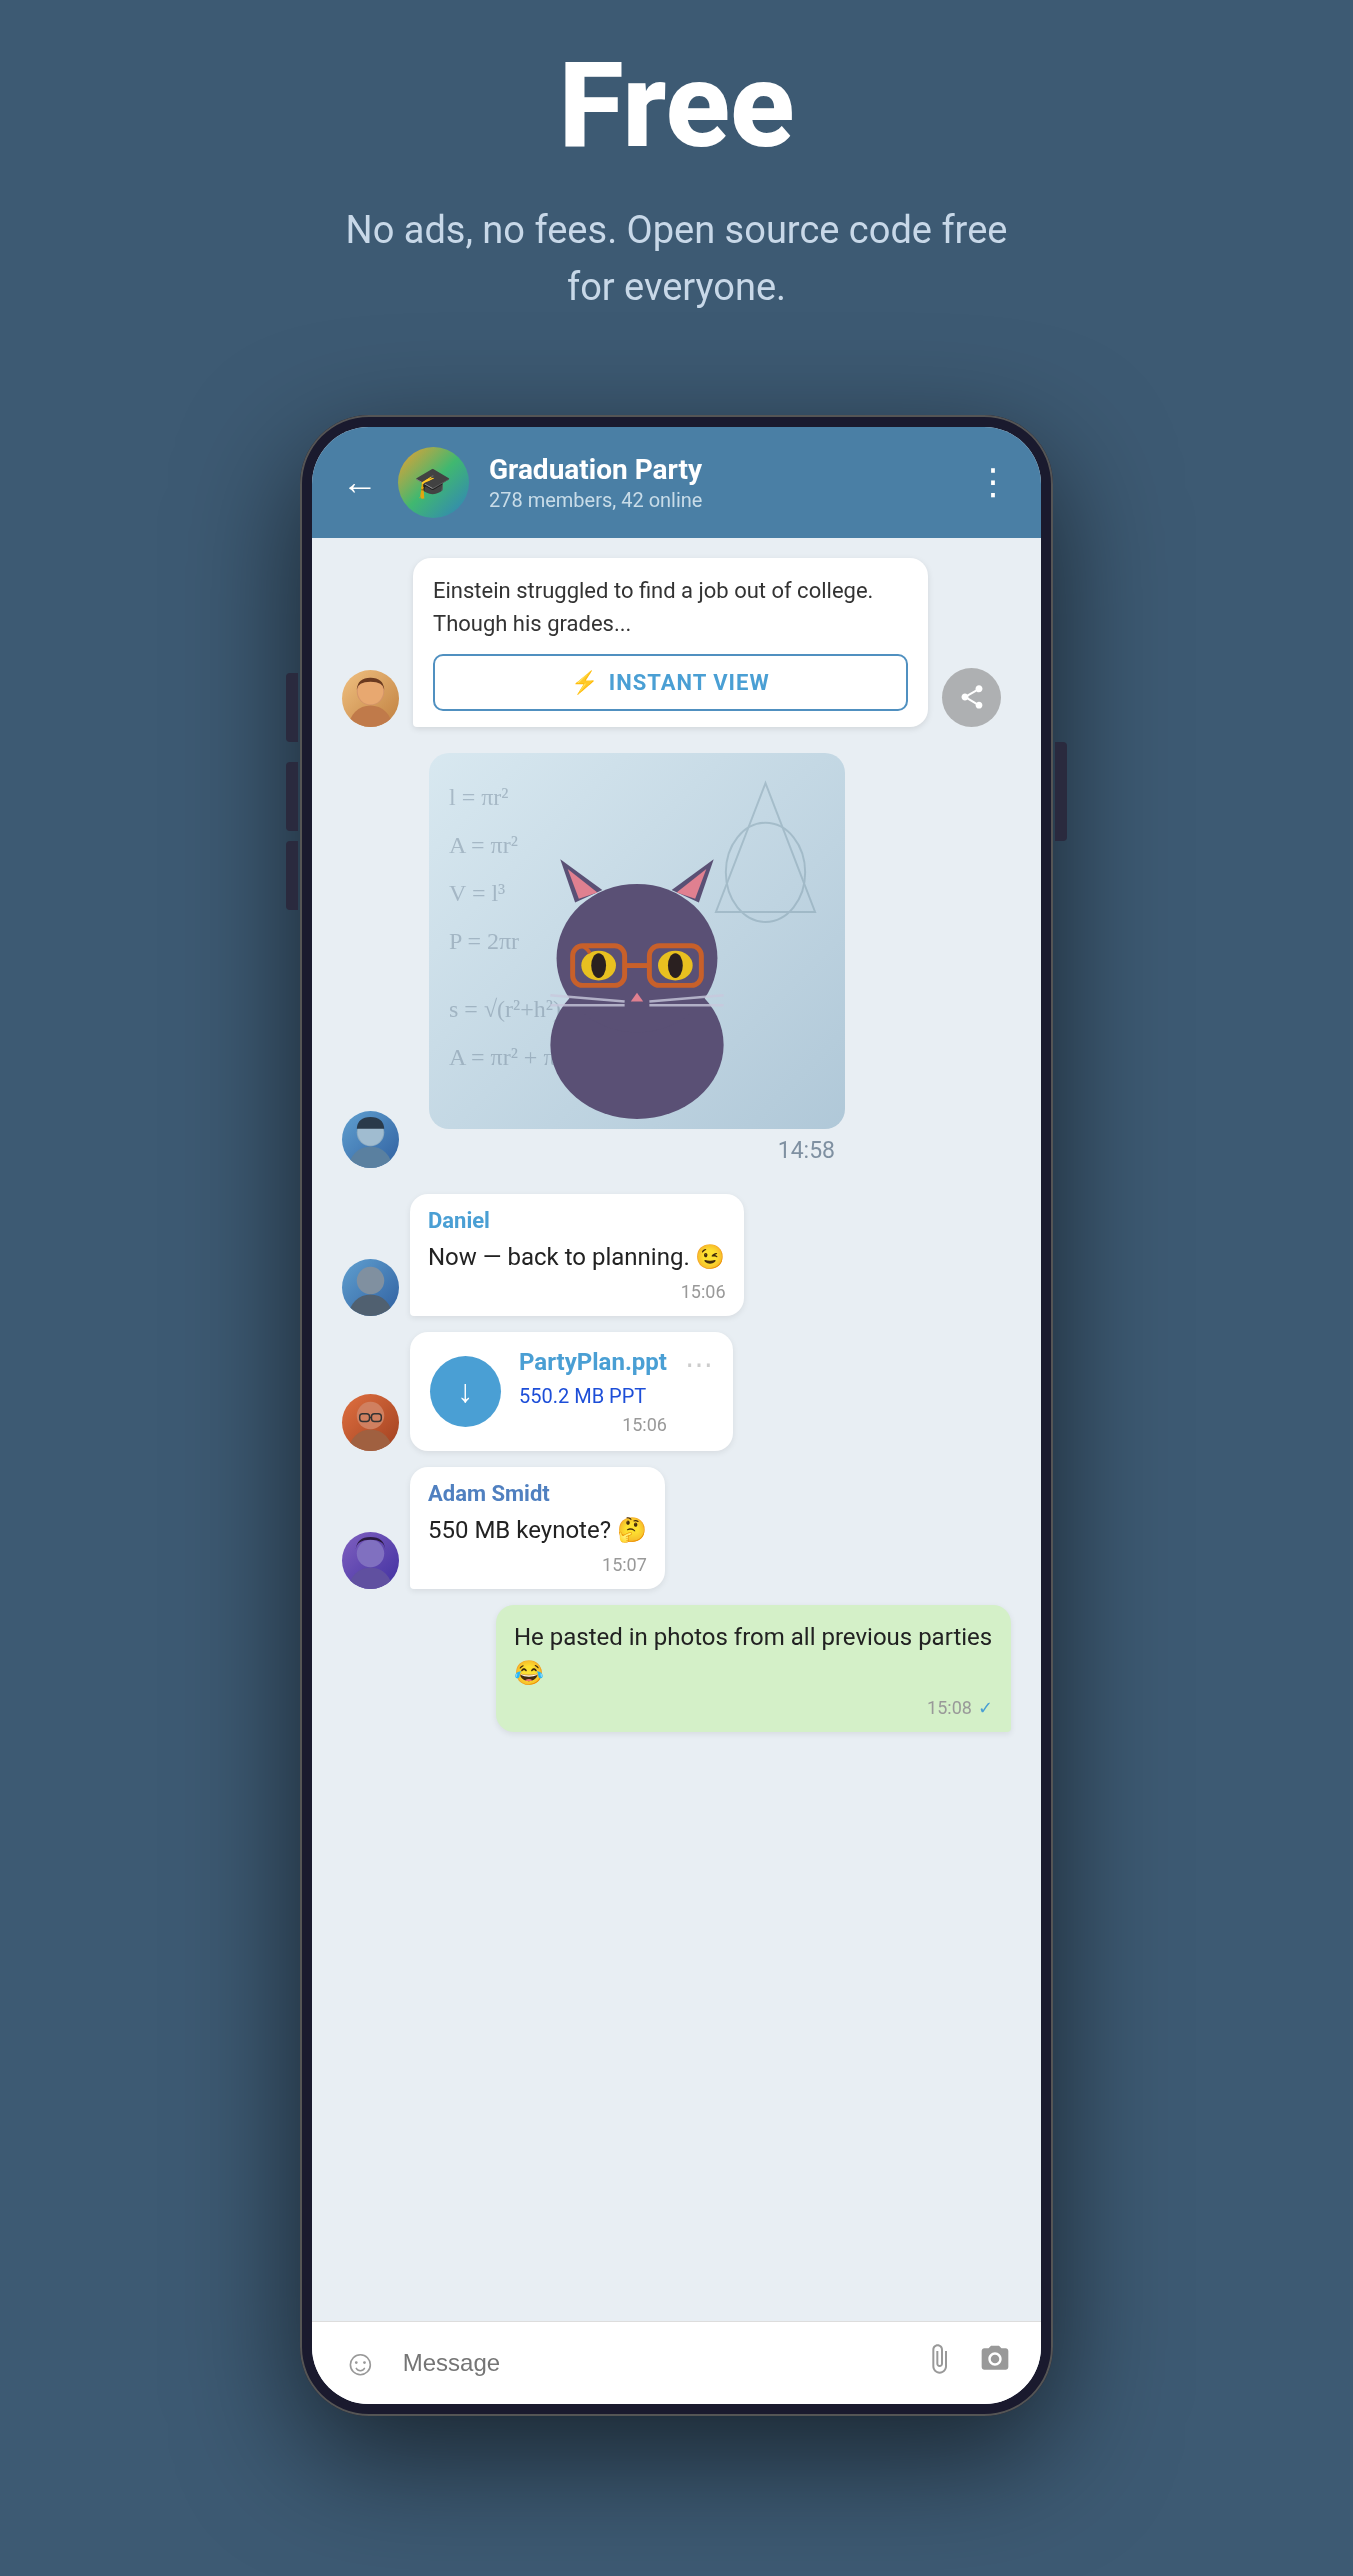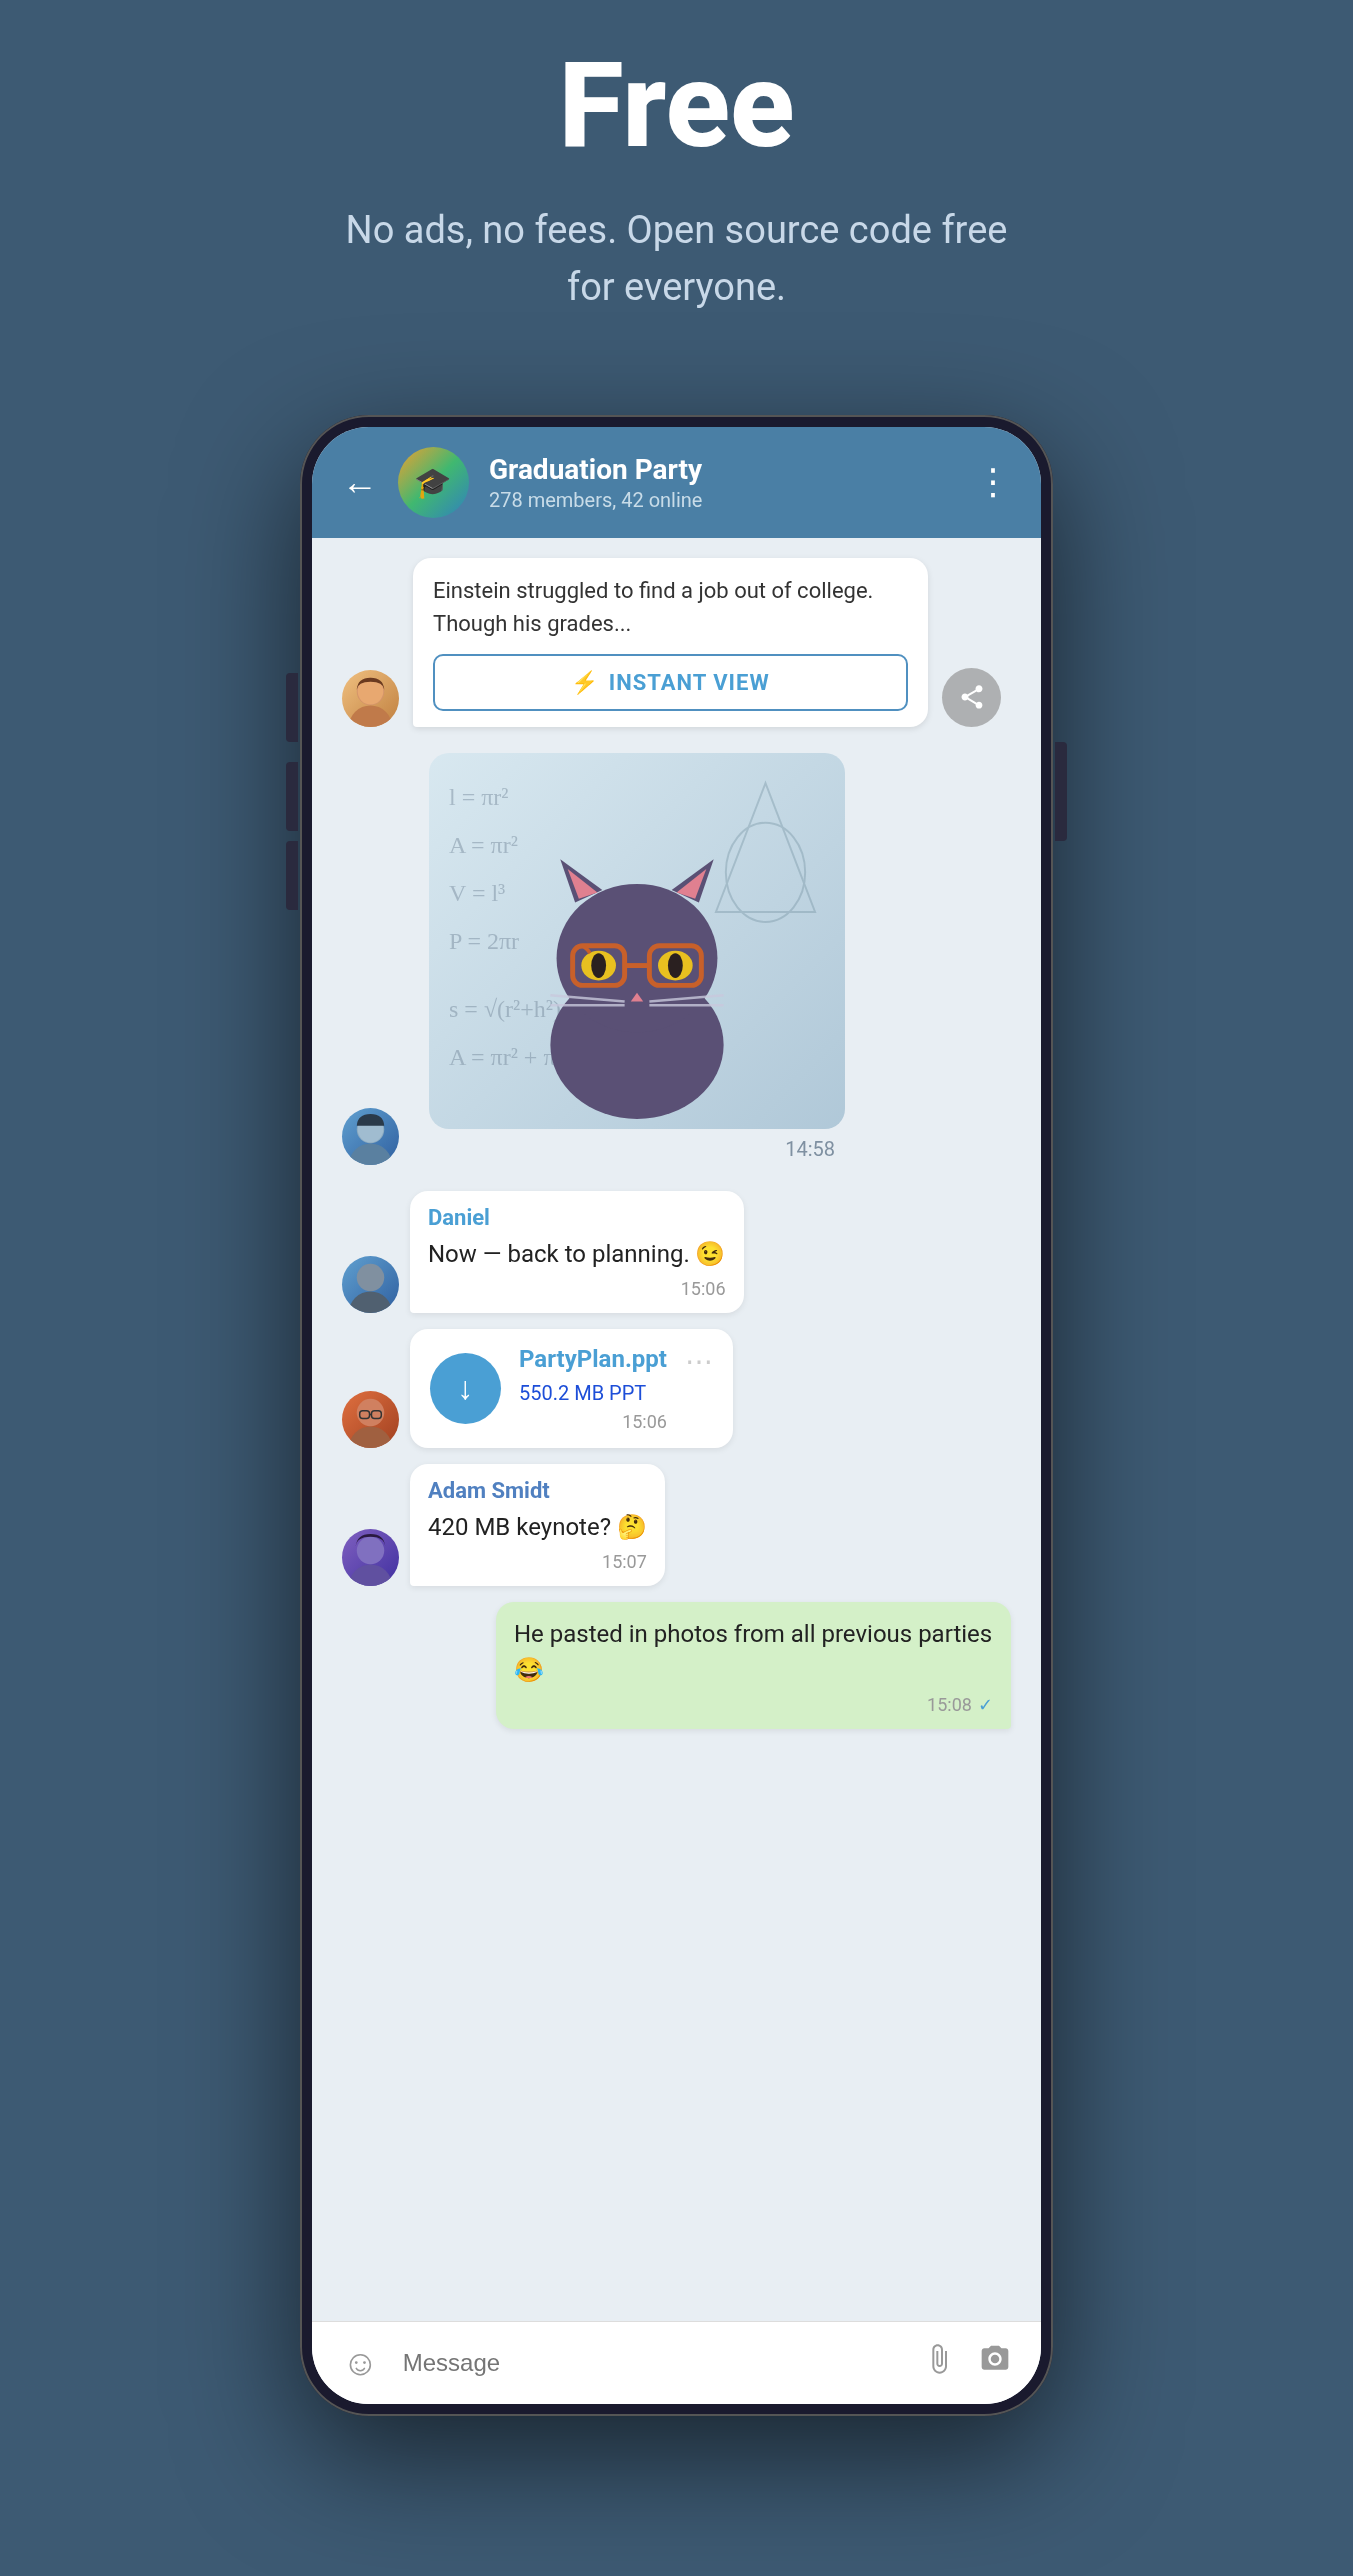--- a/index.html
+++ b/index.html
@@ -279,21 +279,21 @@
       position: absolute;
       bottom: 10px;
       left: 50%;
       transform: translateX(-50%);
       width: 258px;
       height: 297px;
     }
 
     .sticker-time {
       color: rgba(100,120,140,0.8);
-      font-size: 20px;
+      font-size: 23px;
       text-align: right;
       padding: 8px 10px 4px;
     }
 
     
     .msg-row {
       display: flex;
       align-items: flex-end;
       gap: 11px;
     }
@@ -597,21 +597,21 @@
           <div class="avatar-small man3">
             <svg width="57" height="57" viewBox="0 0 58 58">
               <circle cx="29" cy="22" r="14" fill="#8070c0"></circle>
               <circle cx="29" cy="58" r="22" fill="#6050a0"></circle>
 
               <path d="M14 18 Q15 5 29 5 Q43 5 44 18 Q43 8 29 8 Q15 8 14 18Z" fill="#2a1a40"></path>
             </svg>
           </div>
           <div class="bubble-incoming">
             <div class="sender-name adam">Adam Smidt</div>
-            <div class="msg-text">420 MB keynote? 🤔</div>
+            <div class="msg-text">550 MB keynote? 🤔</div>
             <div class="msg-meta">
               <span class="msg-time">15:07</span>
             </div>
           </div>
         </div>
 
         <div class="msg-row outgoing">
           <div class="bubble-outgoing">
             <div class="msg-text">He pasted in photos from all previous parties 😂</div>
             <div class="msg-meta">

